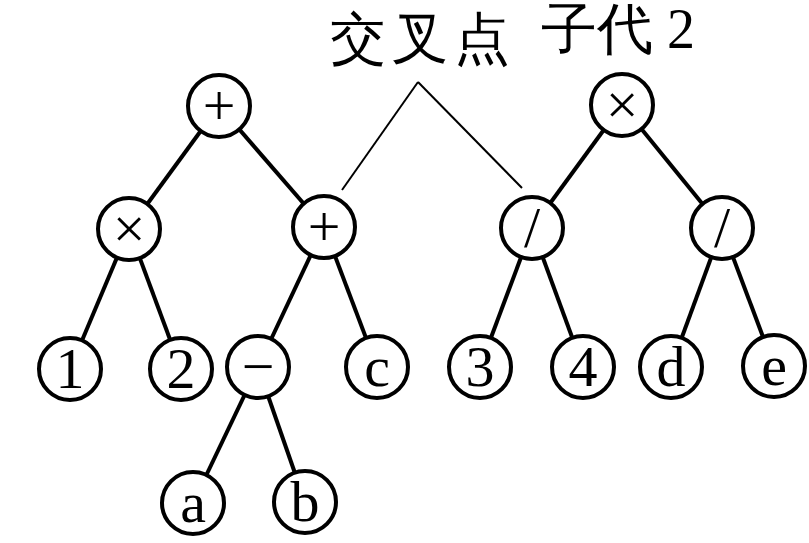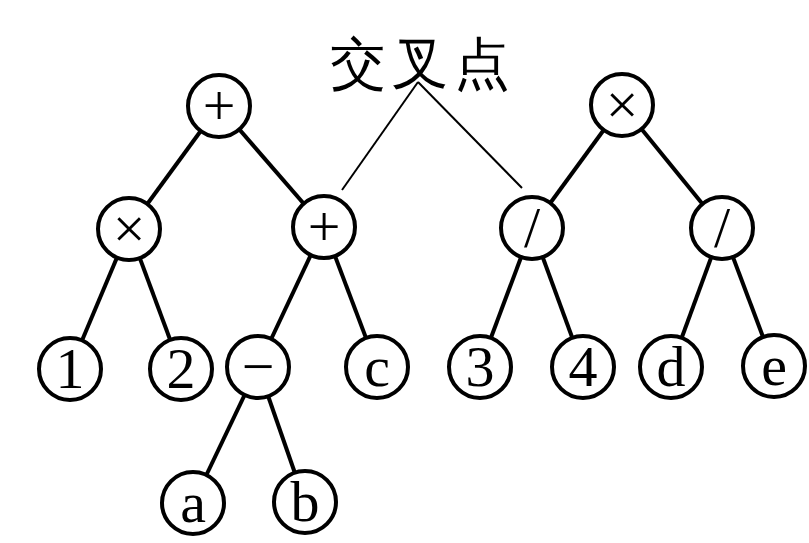--- a/index.html
+++ b/index.html
@@ -41,21 +41,20 @@
   .fig-label {
     position: absolute;
     z-index: 3;
     font-size: 56px;
     line-height: 1;
     white-space: nowrap;
     user-select: none;
   }
   .fig-label.spaced {
     letter-spacing: 6px;
-    margin-top: 25px;
   }
 </style>
 </head>
 <body>
 
 <div class="canvas">
 
   <svg class="edge-layer" id="edge-layer" xmlns="http://www.w3.org/2000/svg" viewBox="0 0 809 543">
       <line x1="219" y1="106" x2="129" y2="229" stroke="#000000" stroke-width="4"></line>
       <line x1="219" y1="106" x2="324" y2="227" stroke="#000000" stroke-width="4"></line>
@@ -90,14 +89,15 @@
       <div class="node" style="left: 689px; top: 195px;">/</div>
       <div class="node" style="left: 447px; top: 334px;">3</div>
       <div class="node" style="left: 550px; top: 334px;">4</div>
       <div class="node" style="left: 638px; top: 334px;">d</div>
       <div class="node" style="left: 741px; top: 333px;">e</div>
     </div>
 
 
   <div class="fig-label spaced" style="left:330px; top:11px;">交叉点</div>
 
+  <div class="fig-label" style="left:541px; top:1px;">子代 2</div>
 
 </div>
 
 </body></html>

